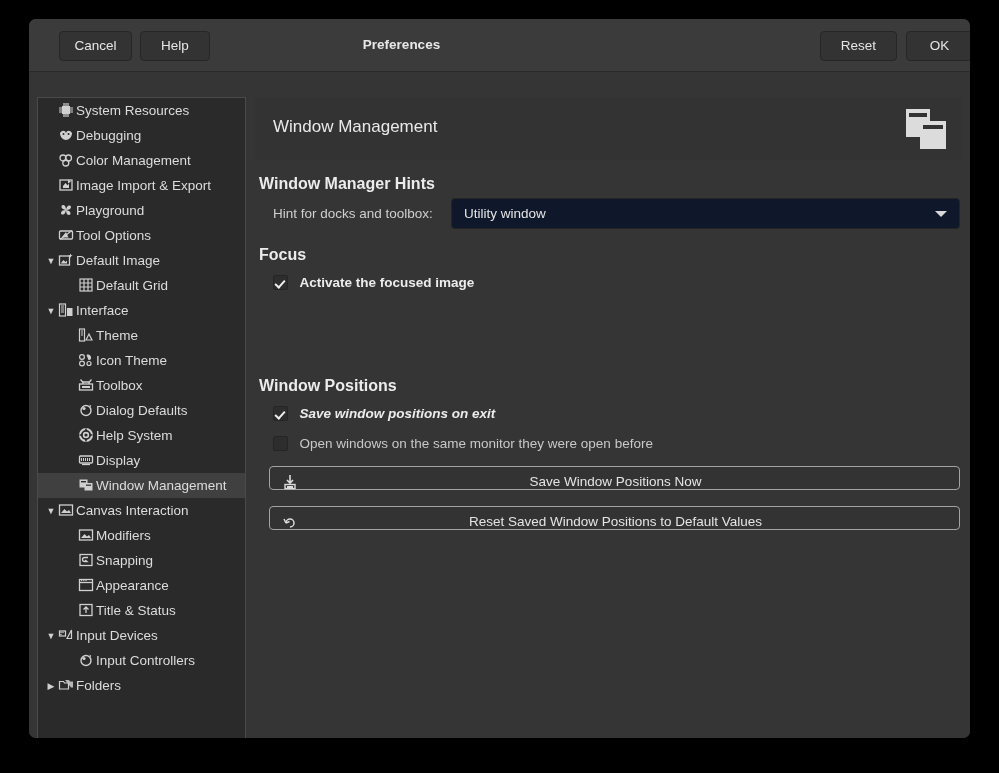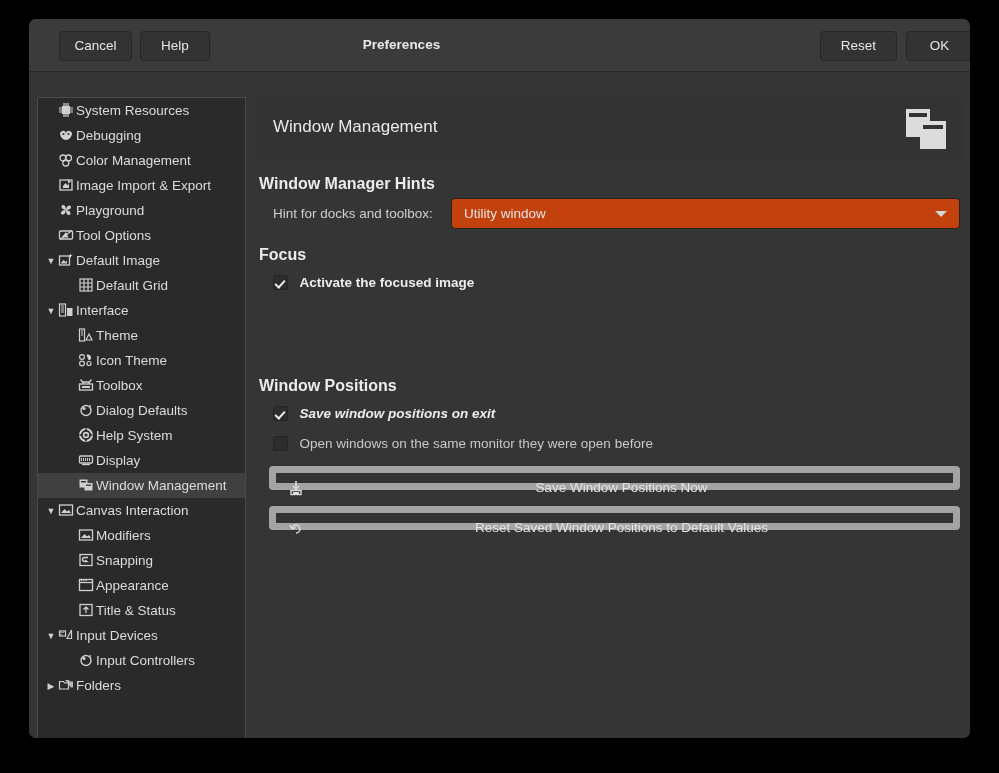--- a/index.html
+++ b/index.html
@@ -166,21 +166,21 @@
 
   .field-label {
     position: absolute;
     color: #cfcfcf;
     font-size: 13.5px;
     white-space: nowrap;
   }
 
   .combo {
     position: absolute;
-    background: #c2410c;
+    background: #0f172a;
     border: 1px solid #242424;
     border-radius: 4px;
     box-sizing: border-box;
     color: #e4e4e4;
     font-size: 13.5px;
     cursor: default;
   }
   .combo-text {
     position: absolute;
     left: 12px;
@@ -231,21 +231,21 @@
   }
   .chk-label.bold { color: #ececec; font-weight: bold; }
   .chk-label.normal { color: #c8c8c8; }
 
   .wide-btn {
     position: absolute;
     left: 14px;
     width: 691px;
     height: 24px;
     background: #333333;
-    border: 7px solid #a3a3a3;
+    border: 1px solid #a3a3a3;
     border-radius: 4px;
     box-sizing: border-box;
     cursor: default;
   }
   .wide-btn-text {
     position: absolute;
     left: 0; top: 0;
     width: 691px;
     line-height: 30px;
     text-align: center;

